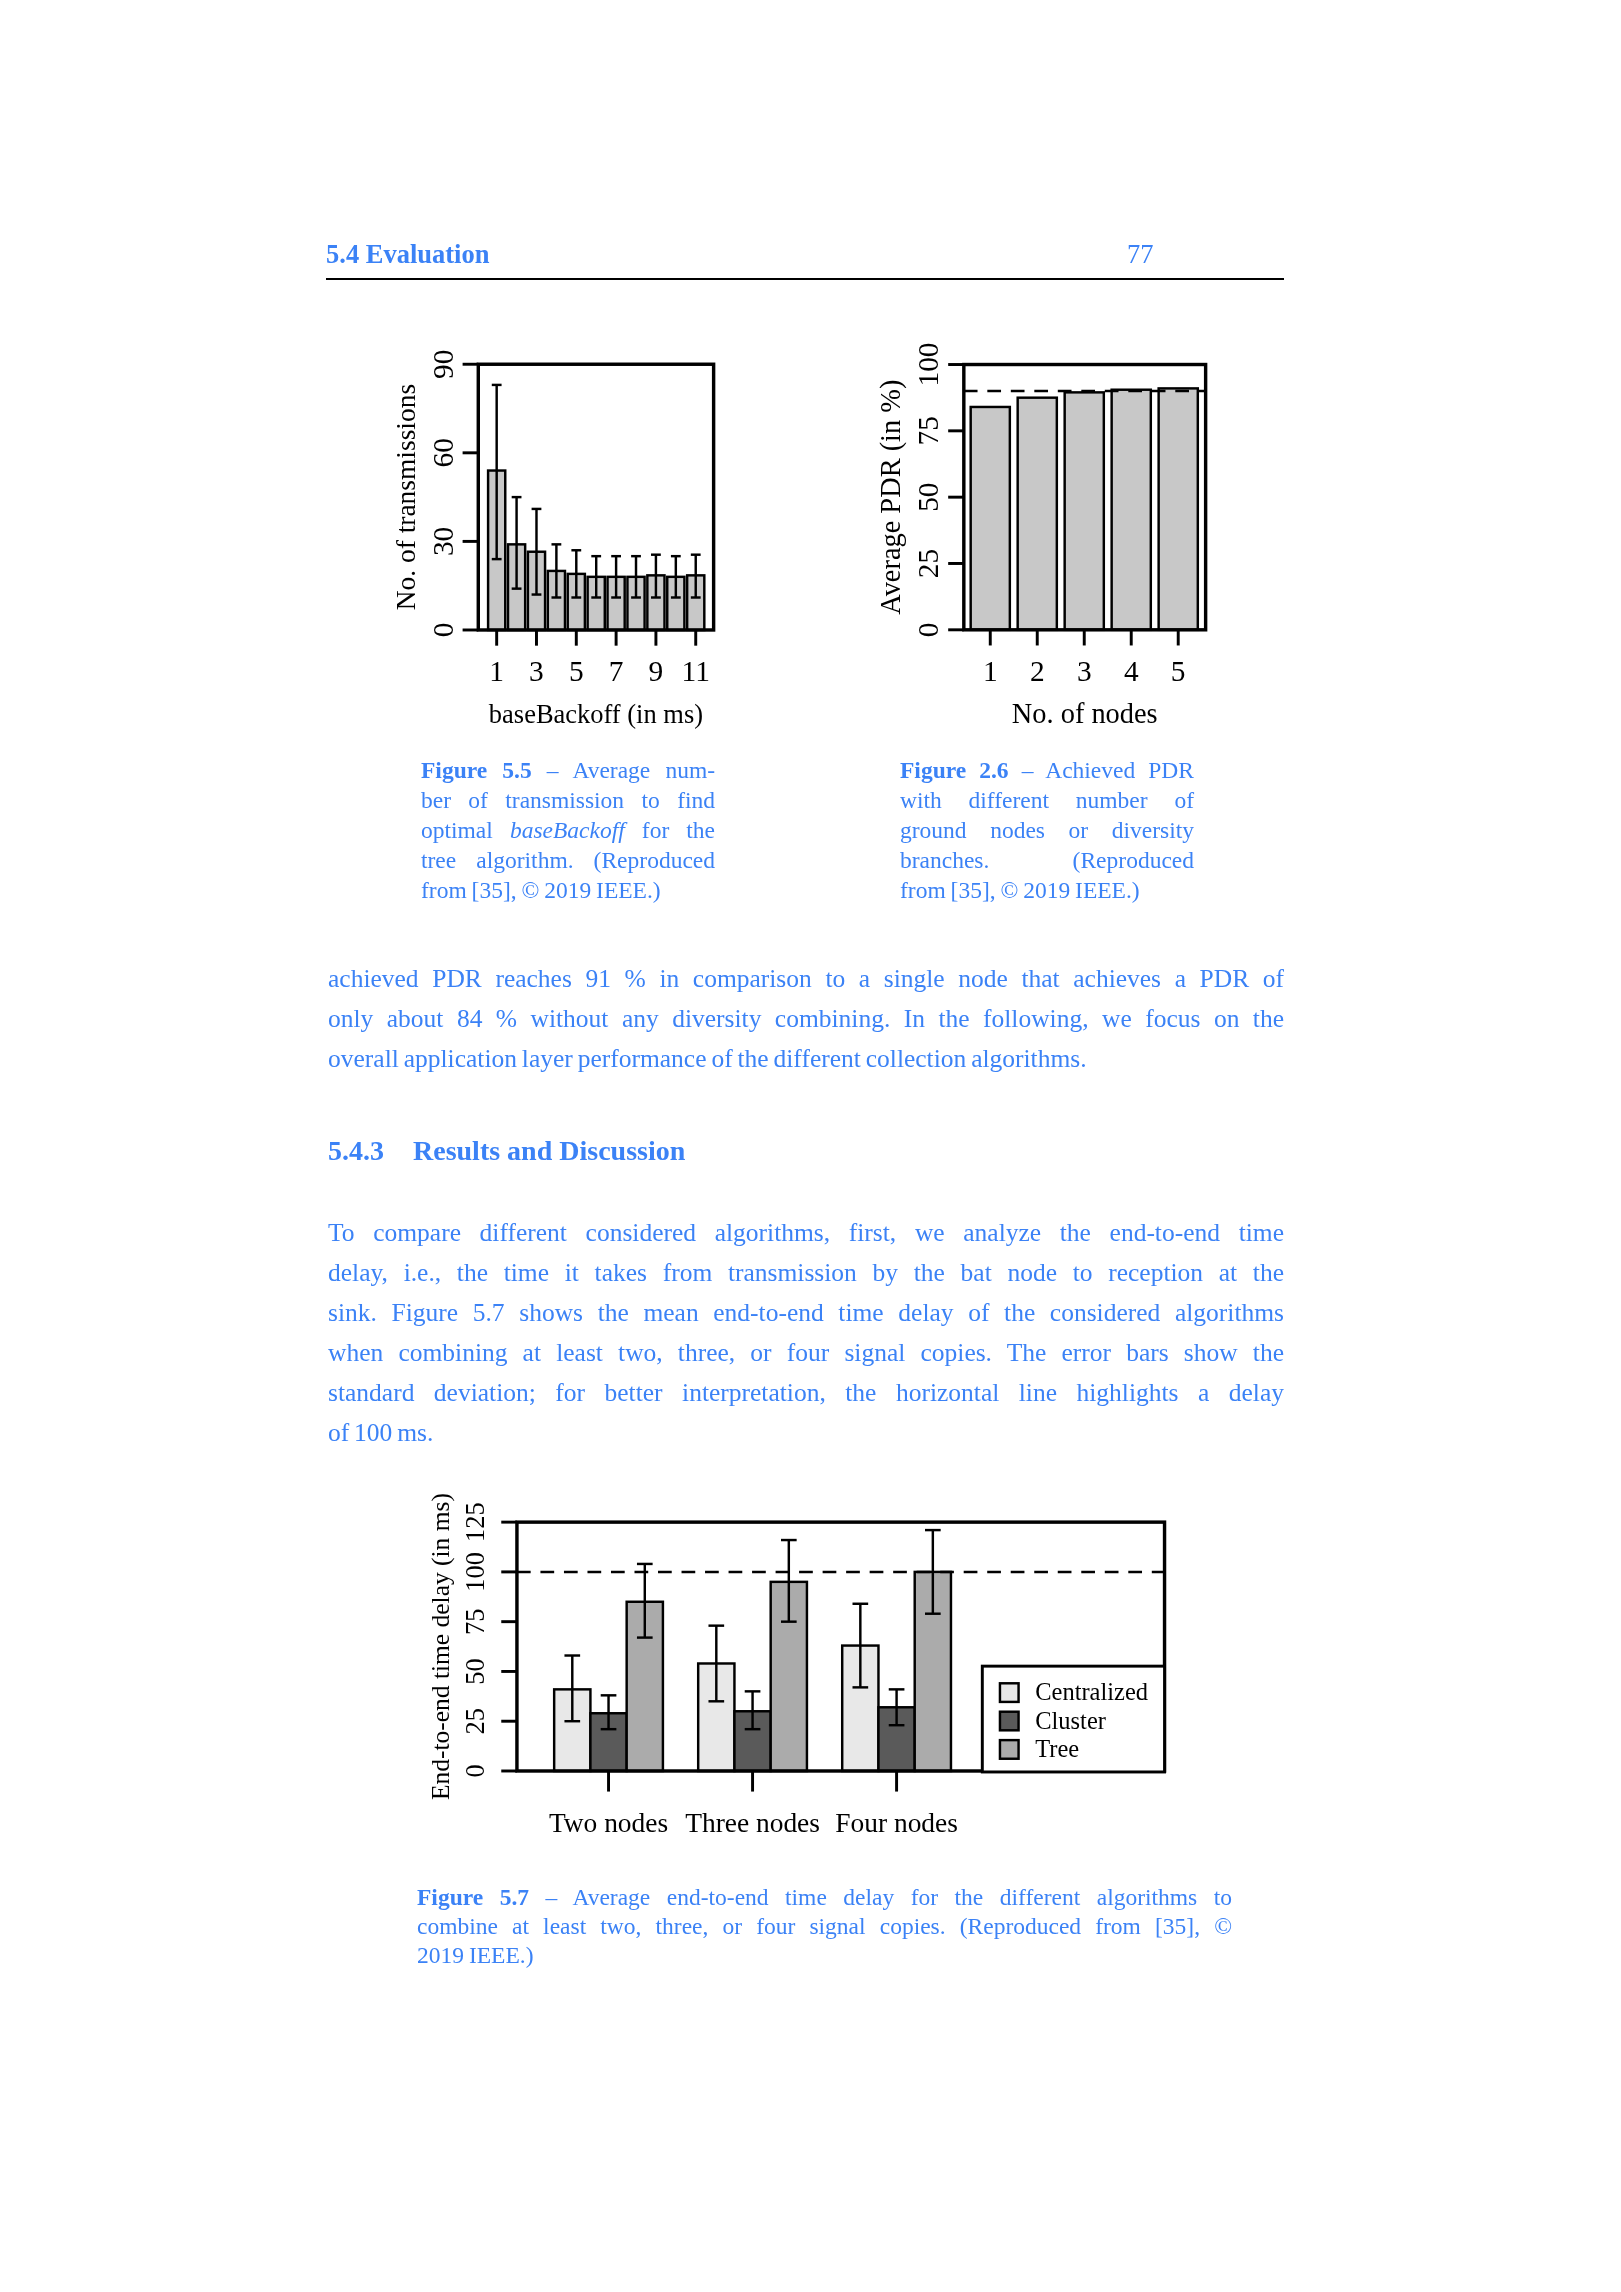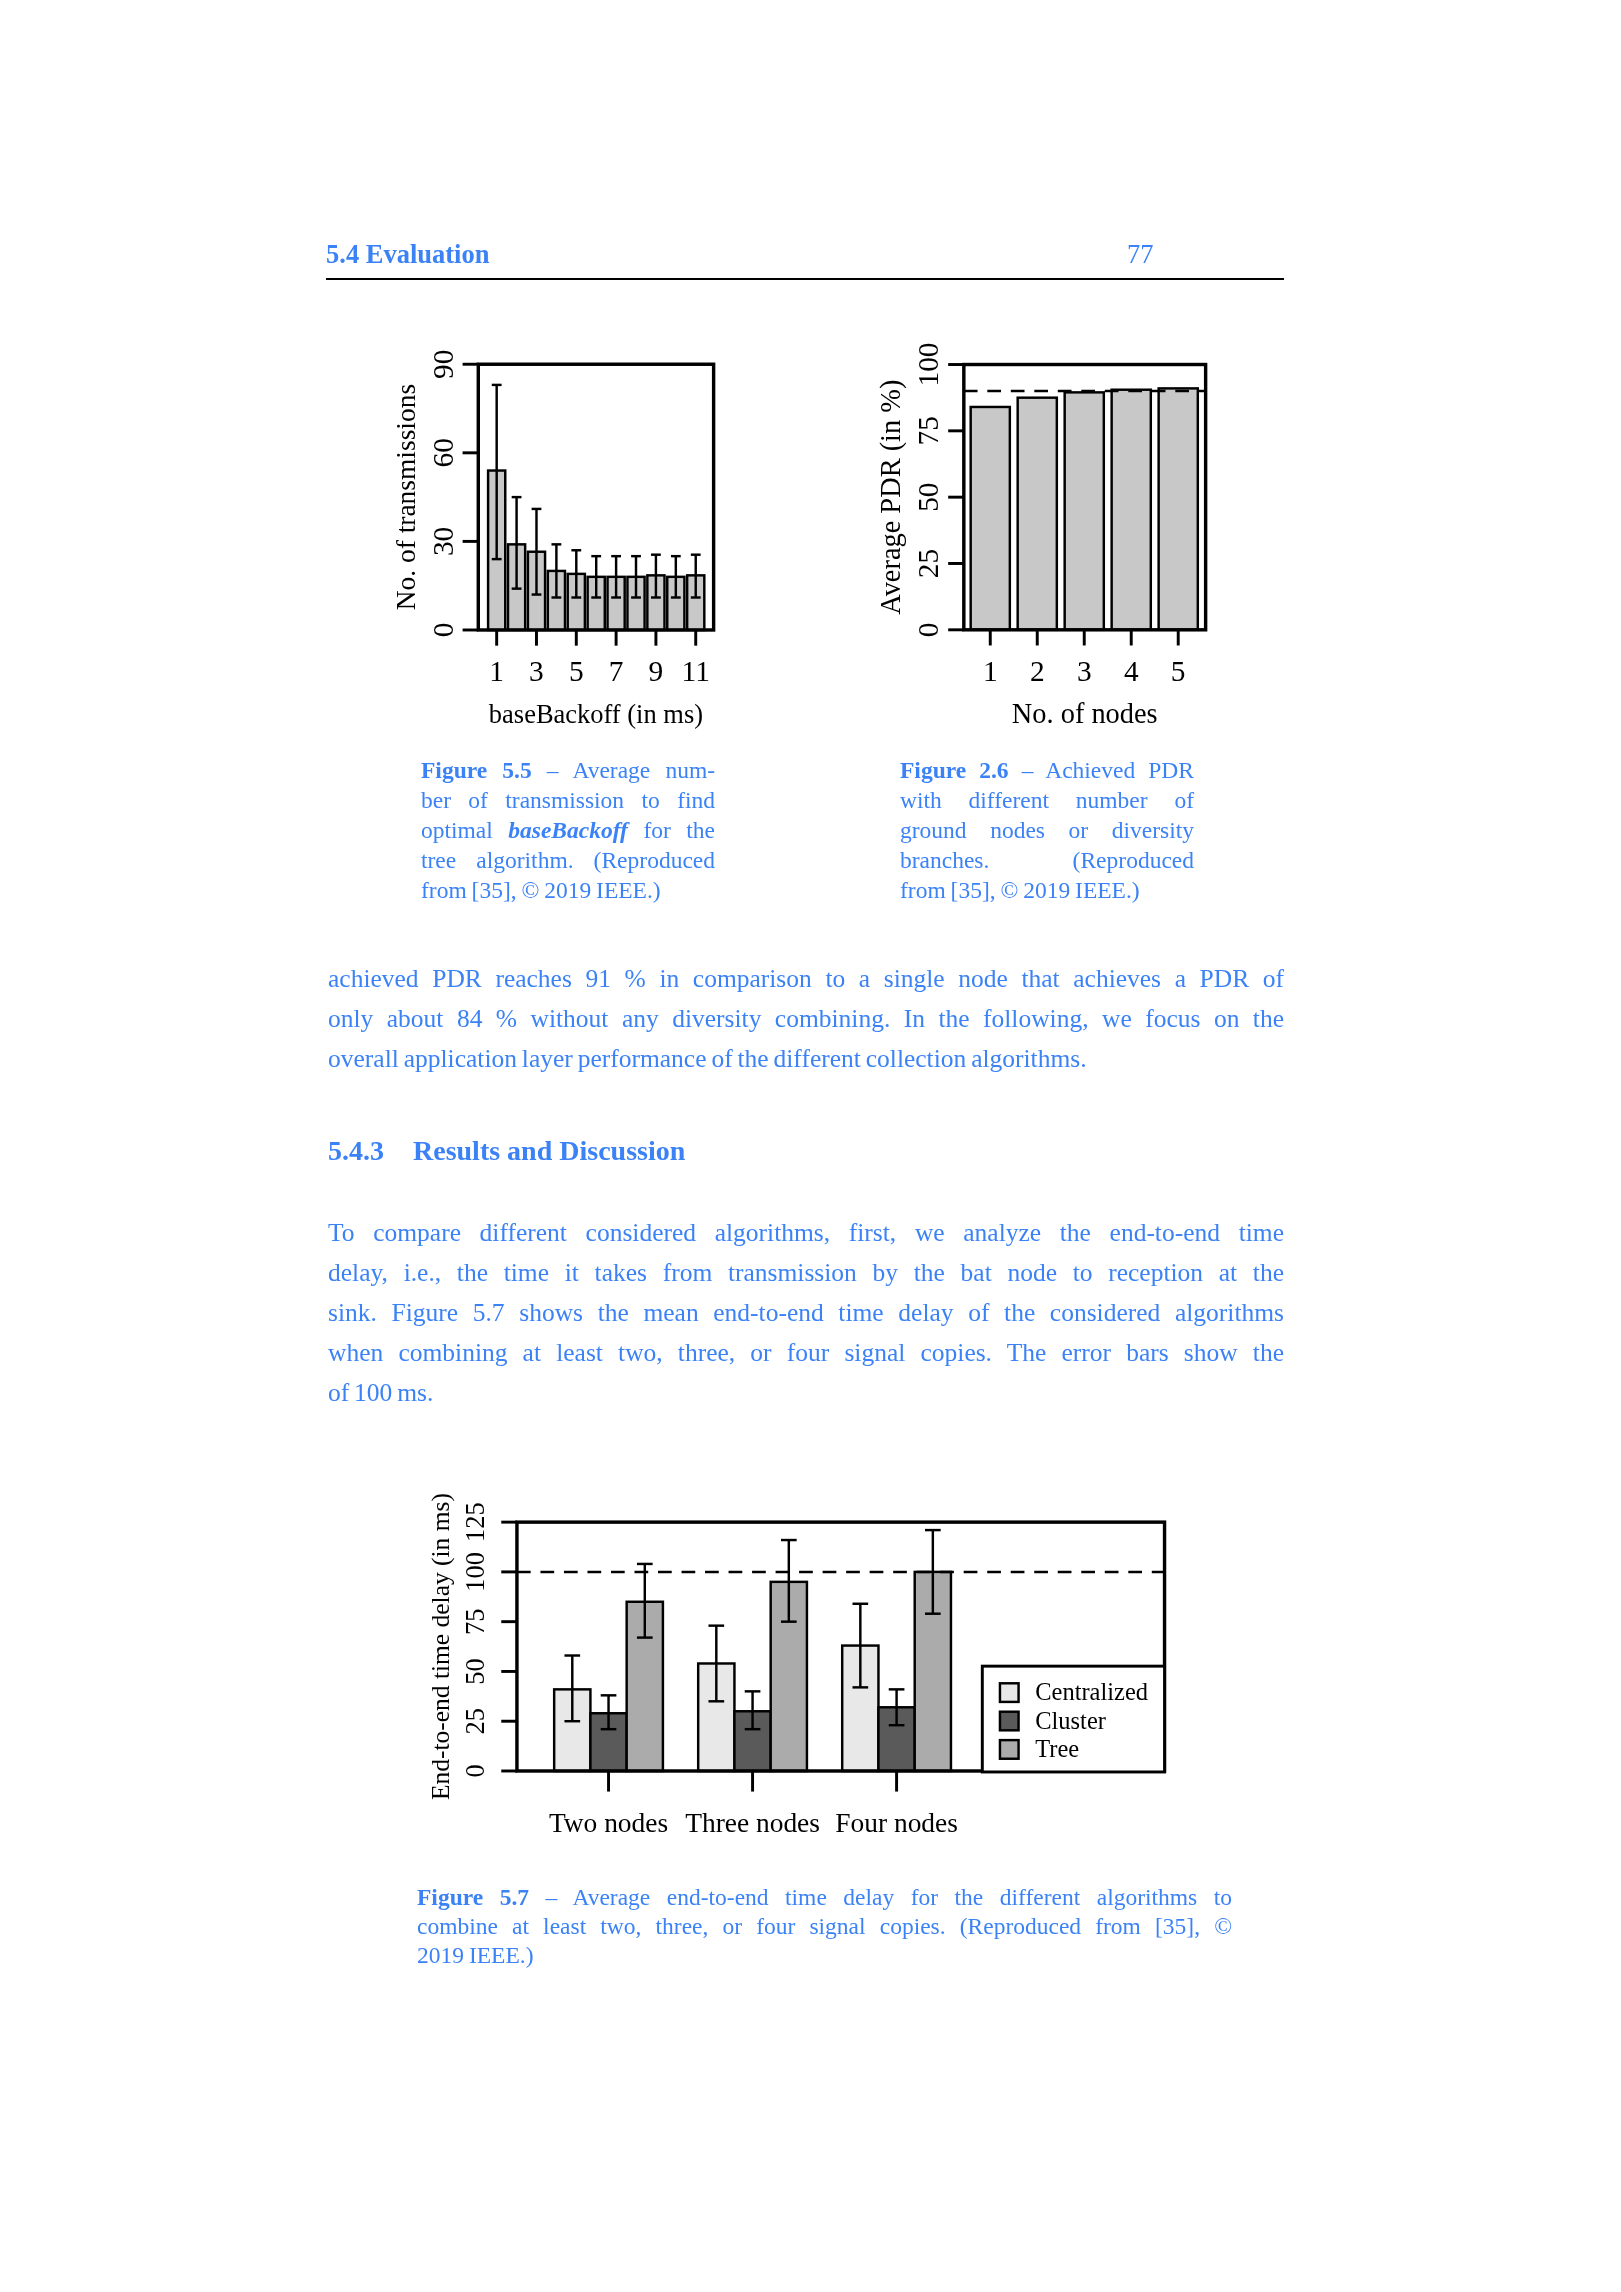--- a/index.html
+++ b/index.html
@@ -247,21 +247,21 @@
         <rect x="1020" y="1746.5" width="19" height="19" fill="#5a5a5a" stroke="#000" stroke-width="2.5"></rect>
         <text x="1056" y="1764" font-size="25" text-anchor="start">Cluster</text>
         <rect x="1020" y="1775.5" width="19" height="19" fill="#ababab" stroke="#000" stroke-width="2.5"></rect>
         <text x="1056" y="1793" font-size="25" text-anchor="start">Tree</text>
       </g>
     </svg>
 
   <div class="abs caption" id="cap55">
       <div class="tline"><span style="font-weight: bold;">Figure 5.5</span><span> – Average num-</span></div>
       <div class="tline"><span>ber of transmission to find</span></div>
-      <div class="tline"><span>optimal </span><span style="font-style: italic; font-weight: bold;">baseBackoff</span><span> for the</span></div>
+      <div class="tline"><span>optimal </span><span style="font-style: italic;">baseBackoff</span><span> for the</span></div>
       <div class="tline"><span>tree algorithm. (Reproduced</span></div>
       <div class="tline last"><span>from [35], © 2019 IEEE.)</span></div>
     </div>
   <div class="abs caption" id="cap56">
       <div class="tline"><span style="font-weight: bold;">Figure 2.6</span><span> – Achieved PDR</span></div>
       <div class="tline"><span>with different number of</span></div>
       <div class="tline"><span>ground nodes or diversity</span></div>
       <div class="tline"><span>branches. (Reproduced</span></div>
       <div class="tline last"><span>from [35], © 2019 IEEE.)</span></div>
     </div>
@@ -275,20 +275,21 @@
   <div class="abs" id="sec-heading">
     <span>5.4.3</span>
     <span>Results and Discussion</span>
   </div>
 
   <div class="abs bodyblock" id="para2">
       <div class="tline">To compare different considered algorithms, first, we analyze the end-to-end time</div>
       <div class="tline">delay, i.e., the time it takes from transmission by the bat node to reception at the</div>
       <div class="tline">sink. Figure 5.7 shows the mean end-to-end time delay of the considered algorithms</div>
       <div class="tline">when combining at least two, three, or four signal copies. The error bars show the</div>
+      <div class="tline">standard deviation; for better interpretation, the horizontal line highlights a delay</div>
       <div class="tline last">of 100 ms.</div>
     </div>
 
   <div class="abs caption" id="cap57">
       <div class="tline"><span style="font-weight: bold;">Figure 5.7</span><span> – Average end-to-end time delay for the different algorithms to</span></div>
       <div class="tline"><span>combine at least two, three, or four signal copies. (Reproduced from [35], ©</span></div>
       <div class="tline last"><span>2019 IEEE.)</span></div>
     </div>
 
 </div>

